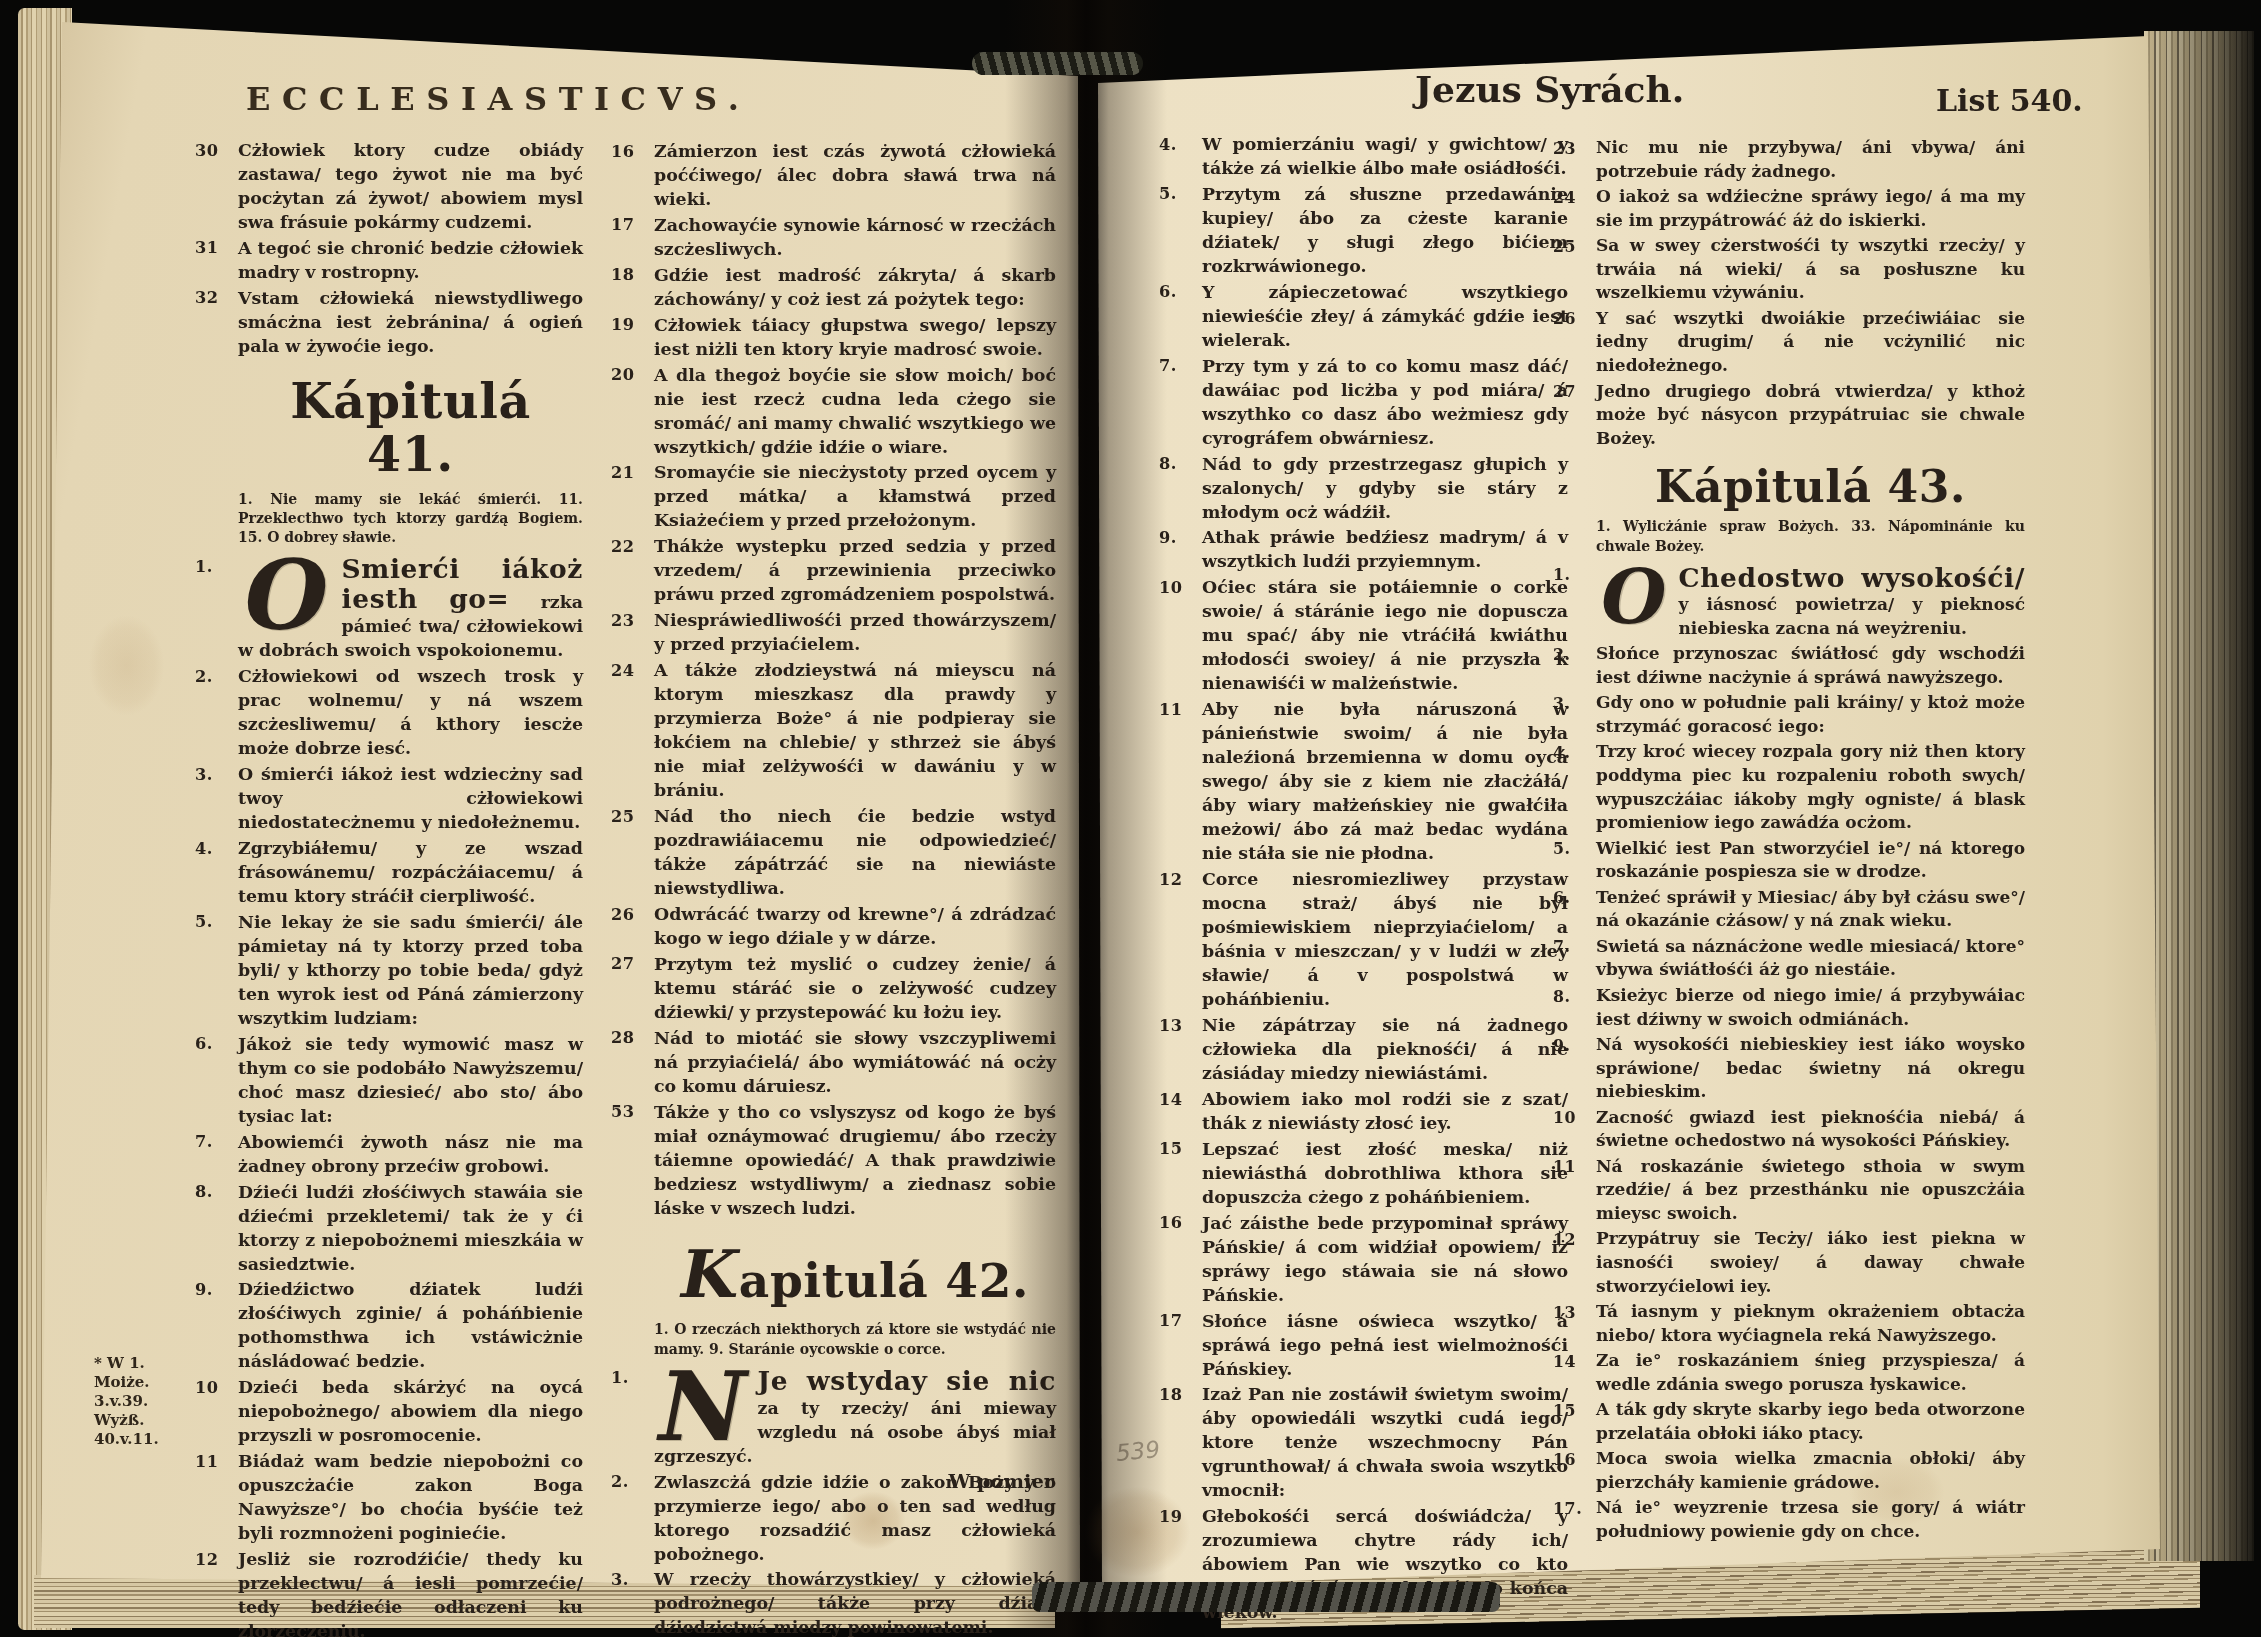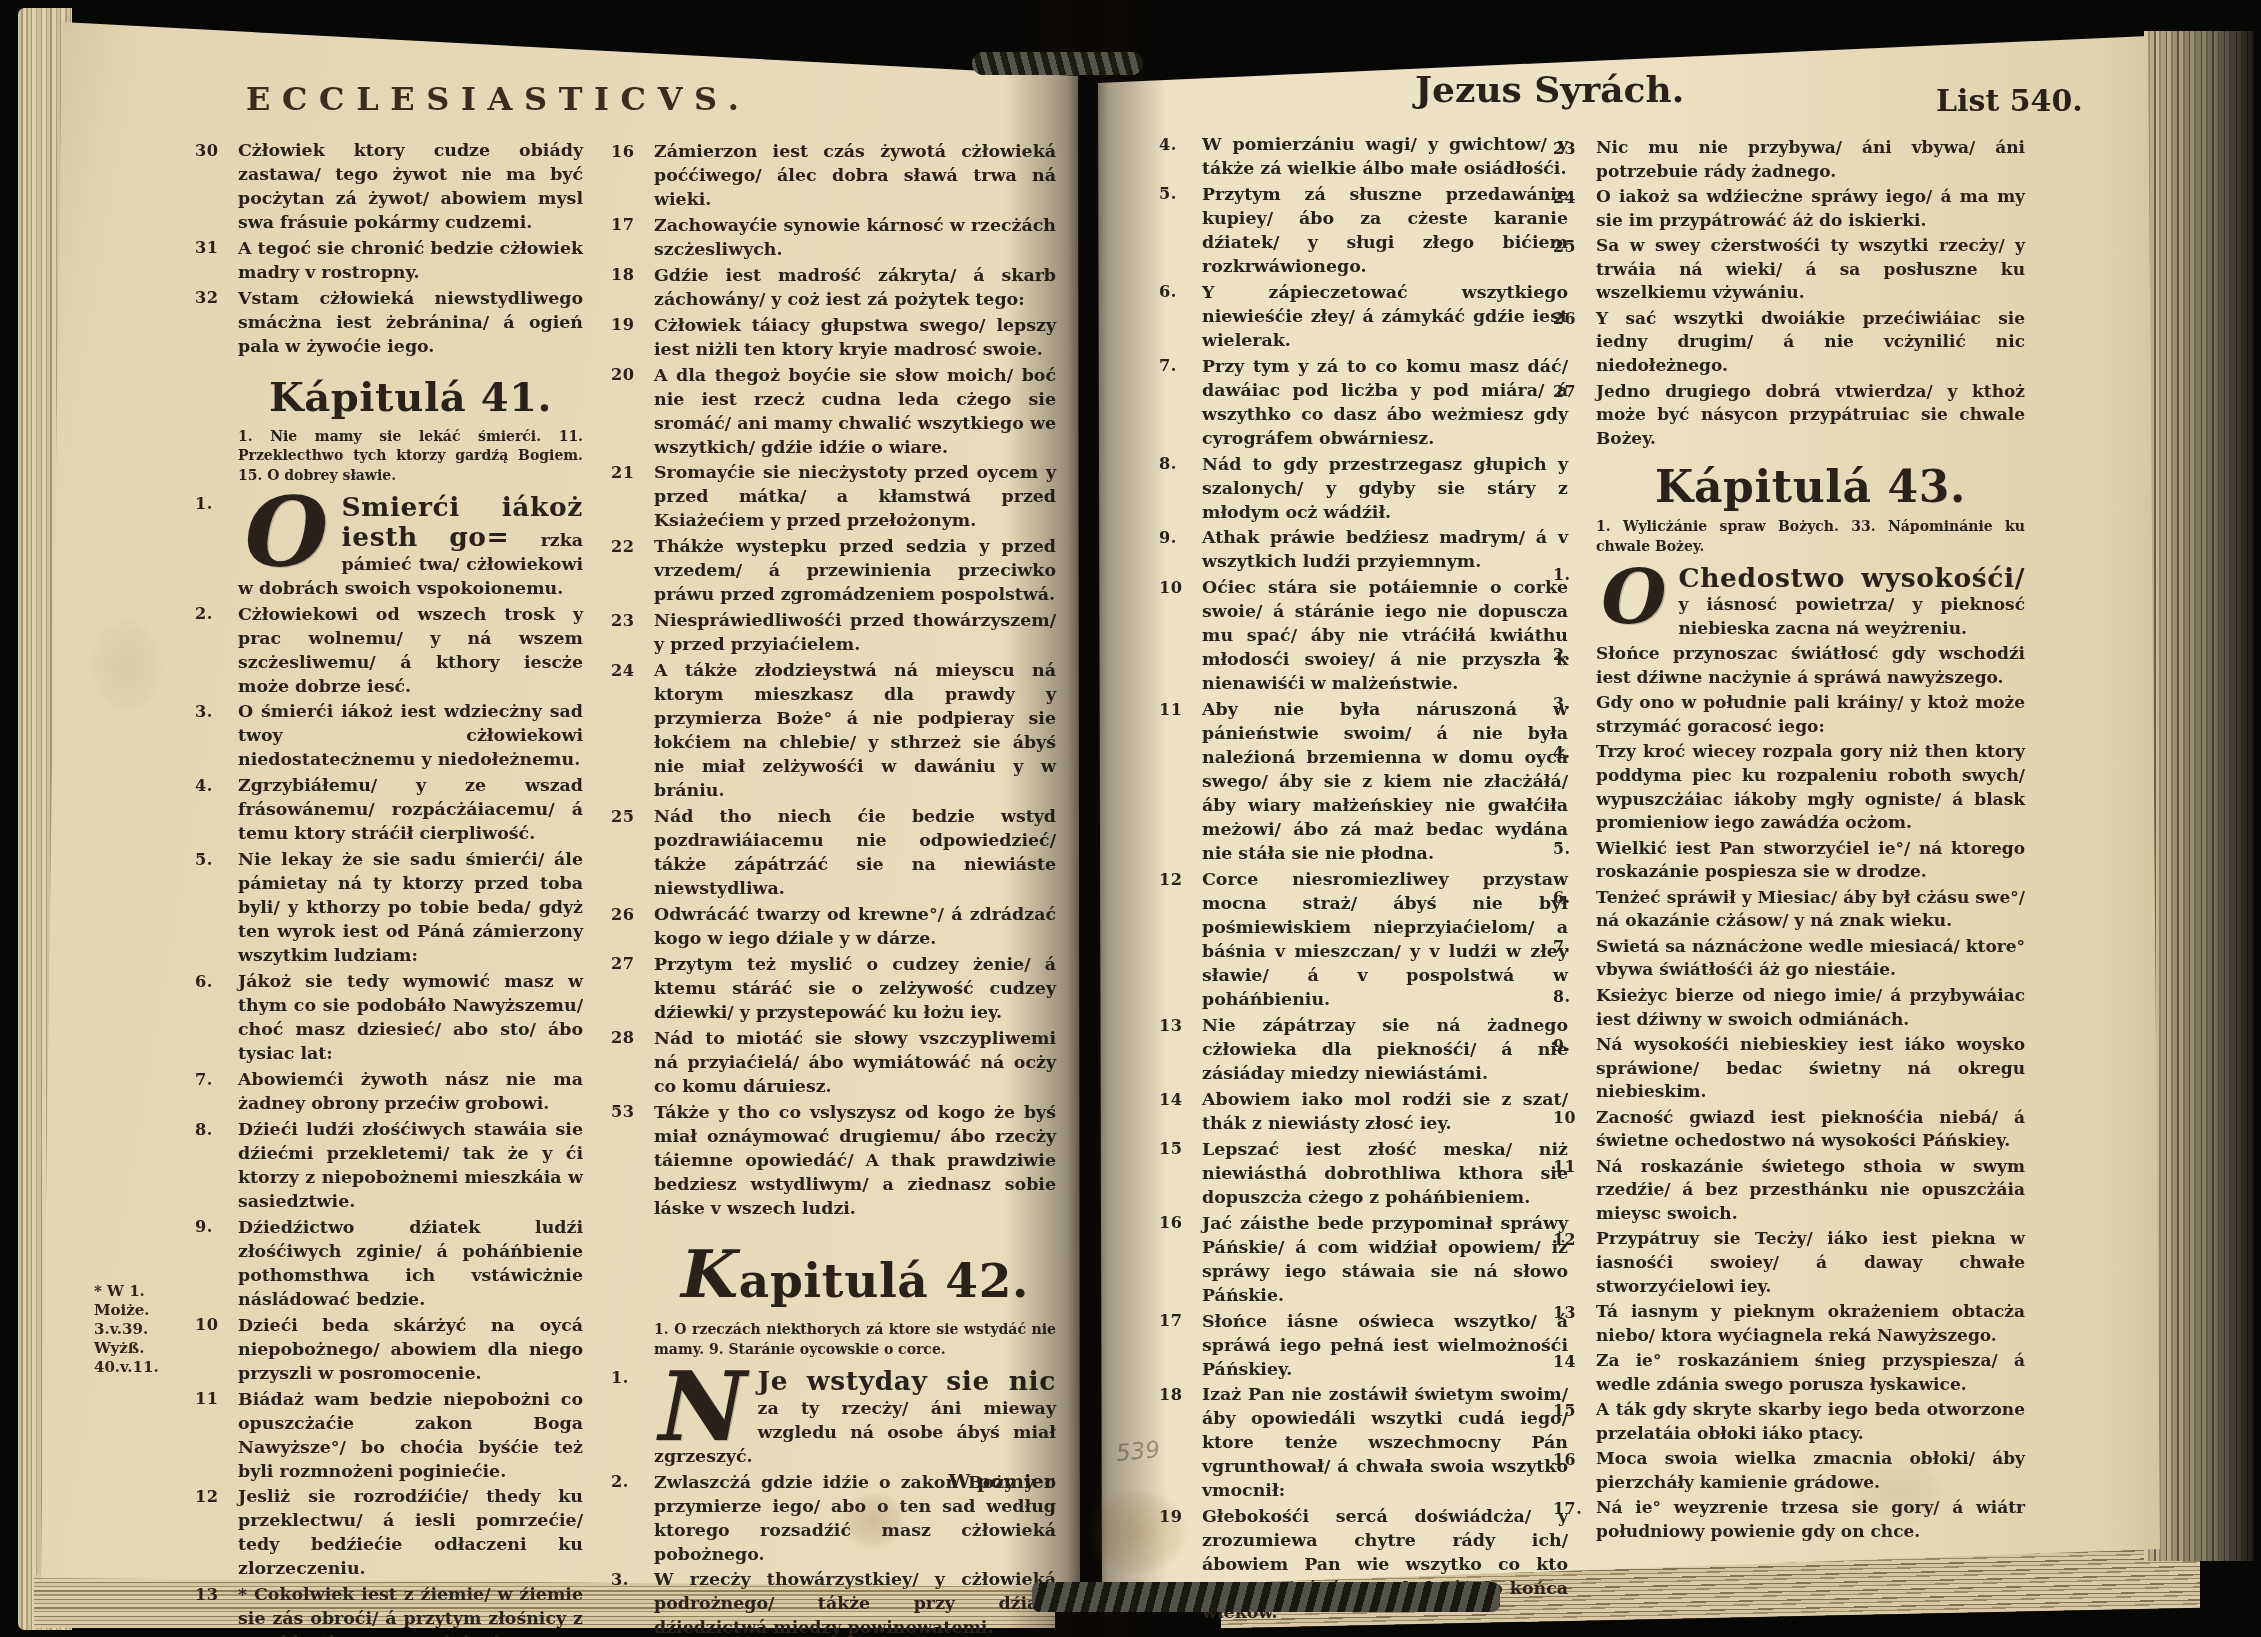--- a/index.html
+++ b/index.html
@@ -40,30 +40,30 @@
   .hdr-right{left:1415px;top:68px;width:336px;text-align:left;font-size:36px;font-weight:700;}
   .folio{left:1936px;top:83px;width:194px;font-size:30px;font-weight:700;}
   .col{position:absolute;font-weight:700;text-align:justify;}
   .col1{left:238px;top:138px;width:345px;font-size:17.4px;line-height:24px;}
   .col2{left:654px;top:139px;width:402px;font-size:17.4px;line-height:24px;}
   .col3{left:1202px;top:132px;width:366px;font-size:17.4px;line-height:24px;}
   .col4{left:1596px;top:136px;width:429px;font-size:17px;line-height:23.6px;}
   .verse{position:relative;margin:0 0 1.9px 0;}
   .verse p{margin:0;}
   .vnum{position:absolute;left:-43px;top:0.6px;font-size:.93em;letter-spacing:0.6px;}
-  .chapter{text-align:center;font-size:40px;line-height:1.08;margin:17px 0 9px;letter-spacing:0.6px;font-weight:700;}
+  .chapter{text-align:center;font-size:49px;line-height:1.08;margin:17px 0 9px;letter-spacing:0.6px;font-weight:700;}
   .chapter.ornate{font-size:47px;margin:19.4px 0 10.3px;}
   .chapter.ornate::first-letter{font-size:1.4em;font-style:italic;}
   .chapter.small{font-size:44px;margin:13px 0 6.5px;}
   .summary{font-size:14px;line-height:19.4px;margin:0 0 6.5px;font-weight:700;text-align:justify;}
   .cap{float:left;font-size:96px;line-height:72px;width:97px;text-align:center;margin:5.2px 6.5px 0 0;
        font-style:italic;text-shadow:1.3px 1.3px 0 rgba(40,30,15,.22);}
   .cap.small{font-size:75px;line-height:59px;width:76px;}
   .incipit{font-size:26.5px;line-height:30px;letter-spacing:0.6px;}
-  .margin-note{left:94px;top:1282px;width:114px;font-size:15px;line-height:19px;font-weight:700;color:#30261a;}
+  .margin-note{left:94px;top:1354px;width:114px;font-size:15px;line-height:19px;font-weight:700;color:#30261a;}
   .margin-note span{display:block;}
   .catchword{left:827px;top:1470px;width:227px;text-align:right;font-size:19.4px;font-weight:700;}
   .pencil{left:1116px;top:1438px;font-size:23px;color:rgba(116,105,88,.6);transform:rotate(-5deg);
           font-family:"DejaVu Sans","Liberation Sans",sans-serif;font-style:italic;z-index:5;}
 </style>
 </head>
 <body>
 
 <div id="stage" style="--paper-left: #e9dcbd; --paper-right: #ece0c2; --ink: #29211a;">
 

